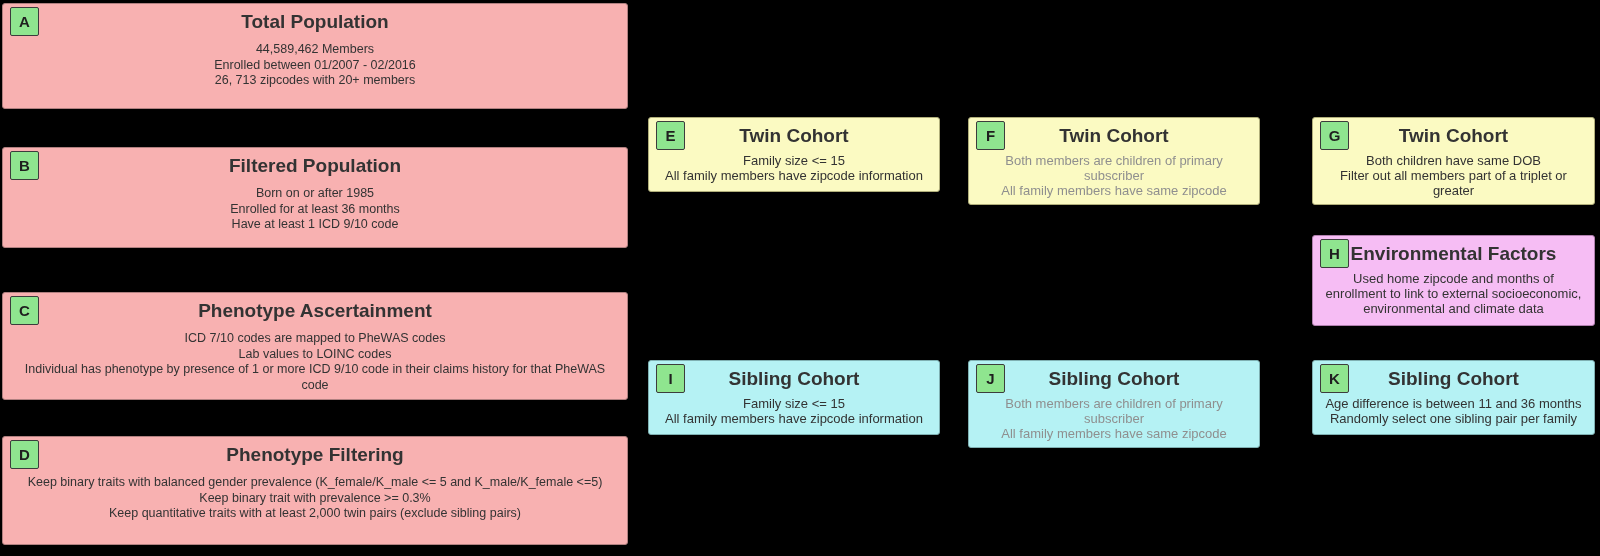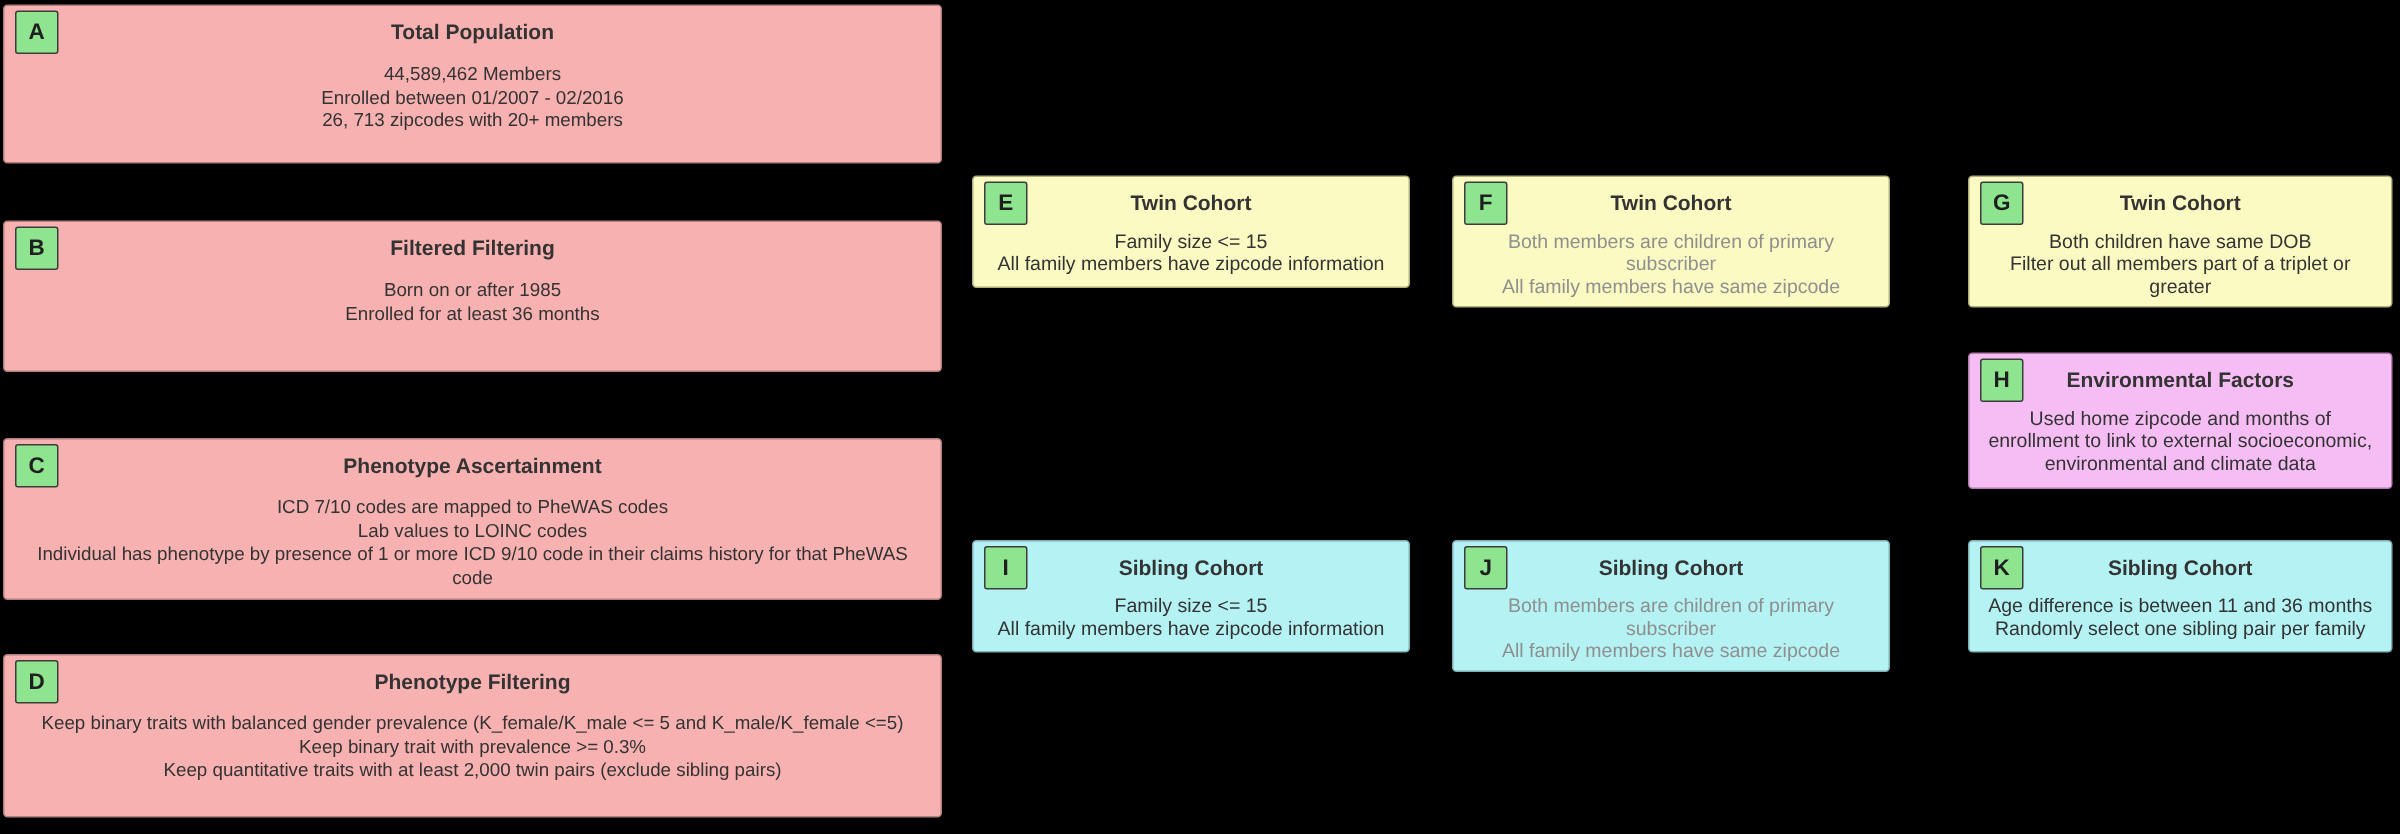--- a/index.html
+++ b/index.html
@@ -17,21 +17,21 @@
   .node {
     position: absolute;
     border: 1px solid #999999;
     border-radius: 3px;
     color: #333333;
     text-align: center;
     padding: 9px 10px 6px 10px;
   }
   .node .title {
     font-weight: bold;
-    font-size: 14px;
+    font-size: 19px;
     line-height: 17px;
     margin-bottom: 12px;
     color: #333333;
     text-align: center;
   }
   .node .line {
     font-size: 12.5px;
     line-height: 15.5px;
     color: #333333;
   }
@@ -67,23 +67,24 @@
   <div class="node pink" style="left:2px; top:3px; width:626px; min-height:106px;">
     <span class="badge">A</span>
     <div class="title">Total Population</div>
     <div class="line">44,589,462 Members</div>
     <div class="line">Enrolled between 01/2007 - 02/2016</div>
     <div class="line">26, 713 zipcodes with 20+ members</div>
   </div>
 
   <div class="node pink" style="left:2px; top:147px; width:626px; min-height:101px;">
     <span class="badge">B</span>
-    <div class="title">Filtered Filtering</div>
+    <div class="title">Filtered Population</div>
     <div class="line">Born on or after 1985</div>
     <div class="line">Enrolled for at least 36 months</div>
+    <div class="line">Have at least 1 ICD 9/10 code</div>
   </div>
 
   <div class="node pink" style="left:2px; top:292px; width:626px; min-height:106px;">
     <span class="badge">C</span>
     <div class="title">Phenotype Ascertainment</div>
     <div class="line">ICD 7/10 codes are mapped to PheWAS codes</div>
     <div class="line">Lab values to LOINC codes</div>
     <div class="line">Individual has phenotype by presence of 1 or more ICD 9/10 code in their claims history for that PheWAS code</div>
   </div>
 

